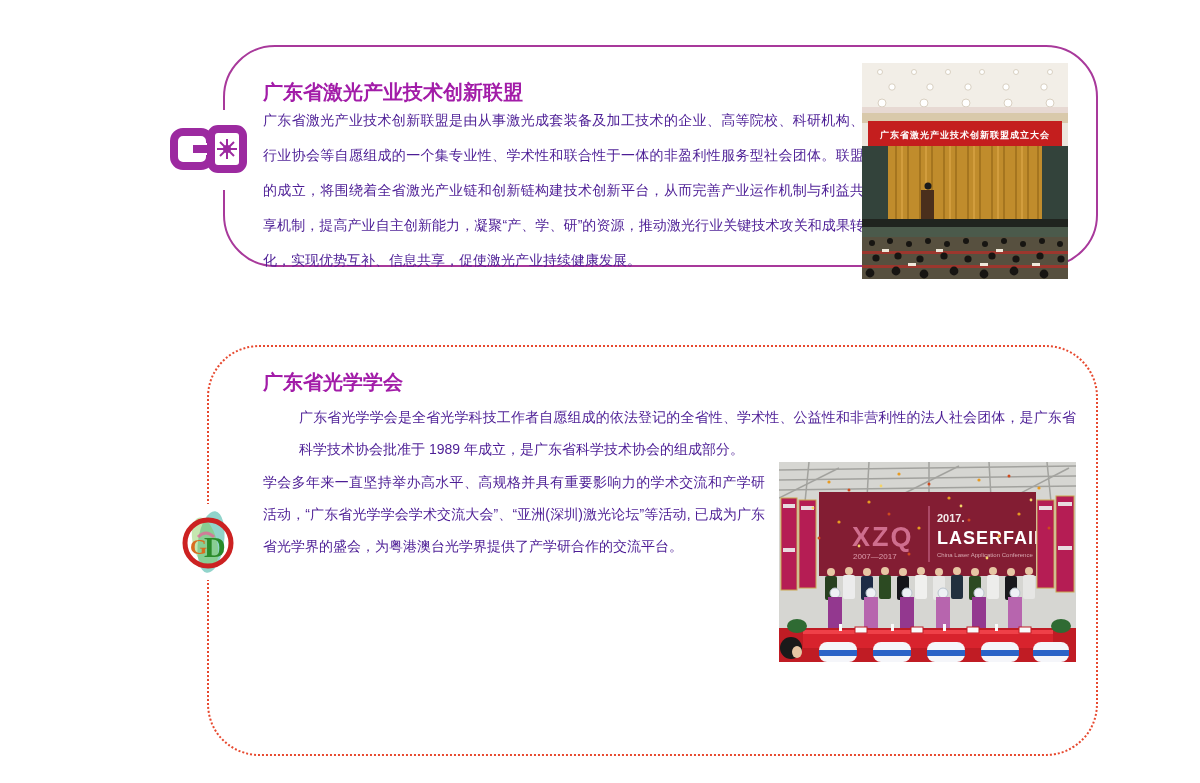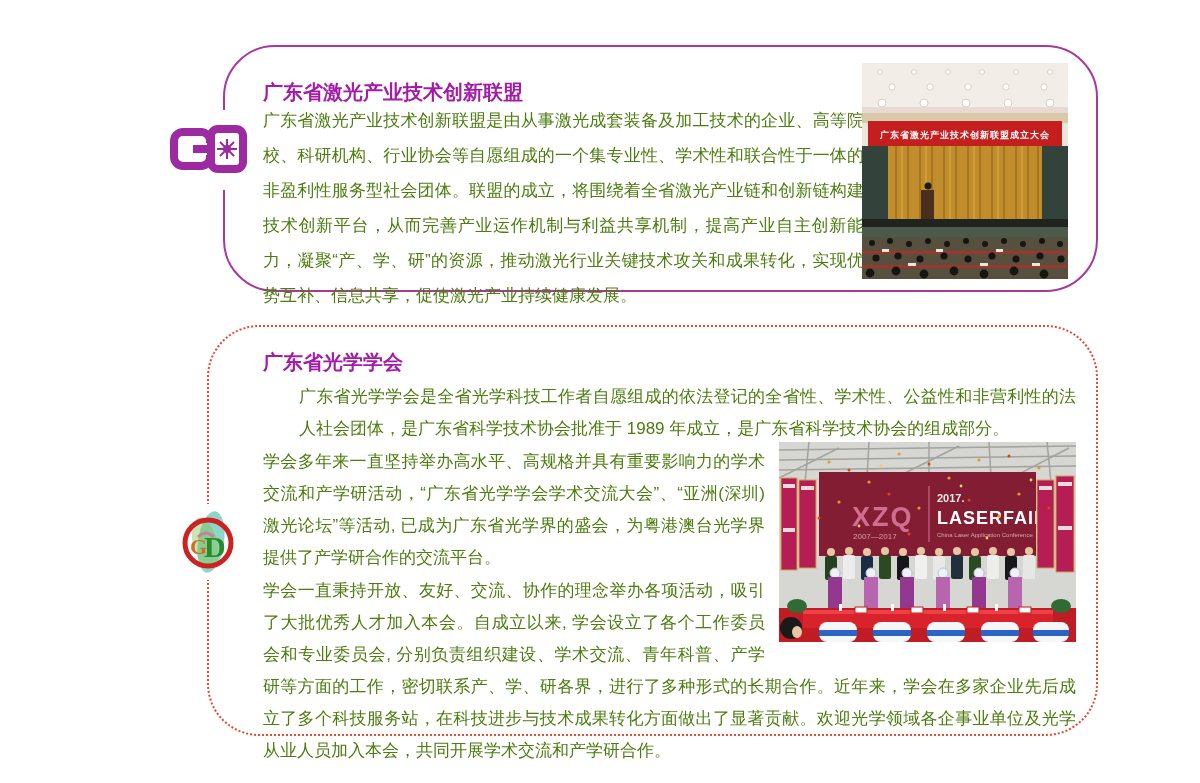--- a/index.html
+++ b/index.html
@@ -2,34 +2,34 @@
 <html><head>
 <meta charset="utf-8">
 <style>
   html,body{margin:0;padding:0;}
   body{
     width:1200px;height:783px;position:relative;background:#ffffff;
     font-family:"Liberation Sans", sans-serif;overflow:hidden;
   }
   .card{position:absolute;box-sizing:border-box;background:#fff;}
   .card-alliance{
-    left:223px;top:45px;width:875px;height:247px;
+    left:223px;top:45px;width:875px;height:222px;
     border:2px solid #a8399b;border-radius:52px;
   }
   .card-optical{
-    left:207px;top:325px;width:891px;height:411px;
+    left:207px;top:345px;width:891px;height:411px;
     border:2px dotted #e7492f;border-radius:52px;
     padding:22px 20px 0 54px;
   }
   .sec-title{
     margin:0;font-size:20px;font-weight:bold;color:#a21ca8;line-height:26px;
   }
   .card-alliance .sec-title{position:absolute;left:38px;top:32px;}
   .body-text{
-    color:#4d7c0f;font-size:17px;text-align:justify;margin:0;
+    color:#4c1d95;font-size:14px;text-align:justify;margin:0;
   }
   .card-alliance .body-text{
     position:absolute;left:38px;top:56px;width:601px;line-height:35px;
   }
   .card-optical .body-text{line-height:32px;}
   .photo-alliance{
     position:absolute;left:637px;top:16px;width:206px;height:216px;display:block;
   }
   .optical-p1{margin-top:6px;margin-left:36px;}
   .optical-rest{margin-top:0;}
@@ -347,21 +347,20 @@
         <circle cx="34" cy="46" r="1.4"></circle>
           <circle cx="102" cy="24" r="1.4"></circle>
           <circle cx="182" cy="44" r="1.4"></circle>
           <circle cx="252" cy="38" r="1.4"></circle>
           <circle cx="80" cy="84" r="1.4"></circle>
           <circle cx="208" cy="96" r="1.4"></circle>
       </g>
     </svg>
 
     <p class="body-text">学会多年来一直坚持举办高水平、高规格并具有重要影响力的学术交流和产学研活动，“广东省光学学会学术交流大会”、“亚洲(深圳)激光论坛”等活动, 已成为广东省光学界的盛会，为粤港澳台光学界提供了产学研合作的交流平台。</p>
-    <p class="body-text">学会一直秉持开放、友好、交流、协作的理念举办各项活动，吸引了大批优秀人才加入本会。自成立以来, 学会设立了各个工作委员会和专业委员会, 分别负责组织建设、学术交流、青年科普、产学研等方面的工作，密切联系产、学、研各界，进行了多种形式的长期合作。近年来，学会在多家企业先后成立了多个科技服务站，在科技进步与技术成果转化方面做出了显著贡献。欢迎光学领域各企事业单位及光学从业人员加入本会，共同开展学术交流和产学研合作。</p>
   </div>
 </section>
 
 <div class="logo logo-optical">
   <svg width="60" height="70" viewBox="0 0 60 70">
 
     <ellipse cx="33" cy="35" rx="13" ry="31" fill="#37b0a0" opacity="0.55" transform="rotate(8 33 35)"></ellipse>
     <ellipse cx="27" cy="36" rx="12" ry="26" fill="#7ec850" opacity="0.45" transform="rotate(-14 27 36)"></ellipse>
 
     <circle cx="30" cy="36" r="23" fill="none" stroke="#cc2222" stroke-width="5"></circle>

